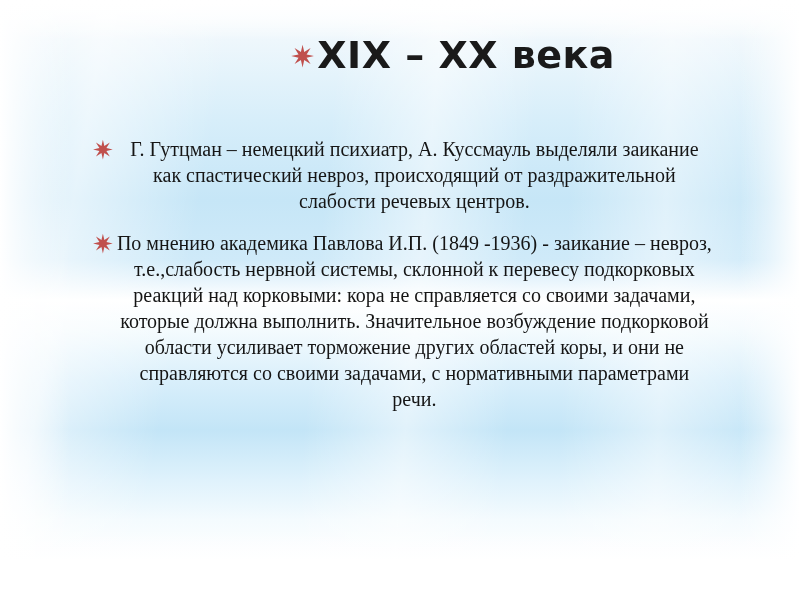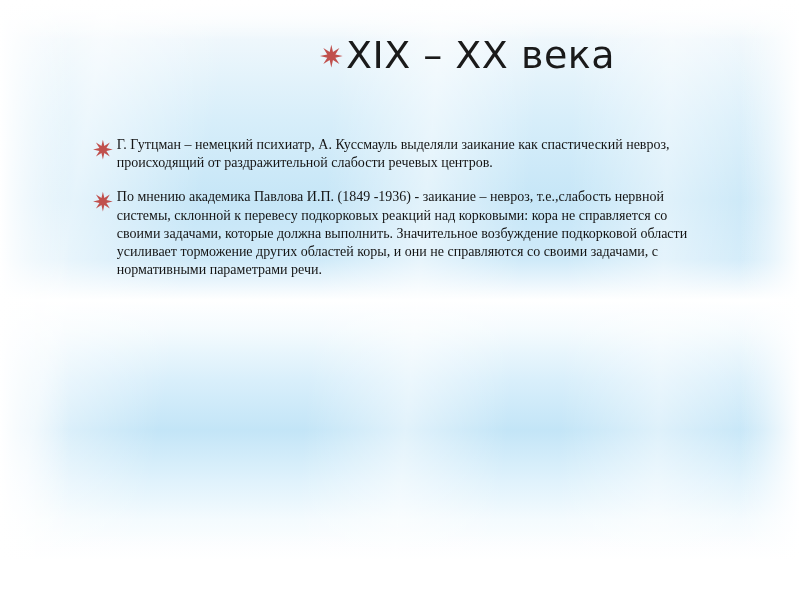--- a/index.html
+++ b/index.html
@@ -91,21 +91,21 @@
     font-size: 30px;
     line-height: 1;
     font-family: "Liberation Serif", serif;
     margin-right: 2px;
     flex: 0 0 auto;
     position: relative;
     top: 6px;
   }
   .slide-title {
     font-family: "DejaVu Sans", sans-serif;
-    font-weight: normal;
+    font-weight: bold;
     font-size: 38px;
     color: #1a1a1a;
     letter-spacing: 0.5px;
     line-height: 1.05;
     white-space: nowrap;
   }
   .body-block {
     position: absolute;
     left: 92px;
     top: 136px;
@@ -116,24 +116,24 @@
     align-items: flex-start;
     margin-bottom: 16px;
   }
   .para .bullet-star {
     font-size: 26px;
     top: 2px;
     margin-right: 3px;
   }
   .para-text {
     font-family: "Liberation Serif", serif;
-    font-size: 14px;
+    font-size: 20px;
     line-height: 1.30;
     color: #151515;
-    text-align: left;
+    text-align: center;
   }
 </style>
 </head>
 <body>
 
 <div class="slide">
 
   <div class="streaks"></div>
   <div class="edge-fade-left"></div>
   <div class="edge-fade-right"></div>

